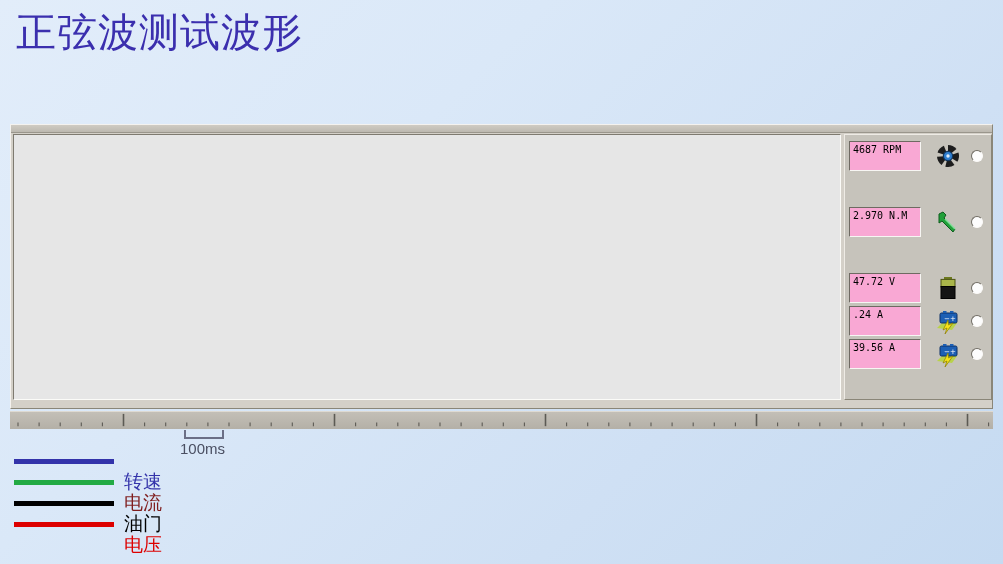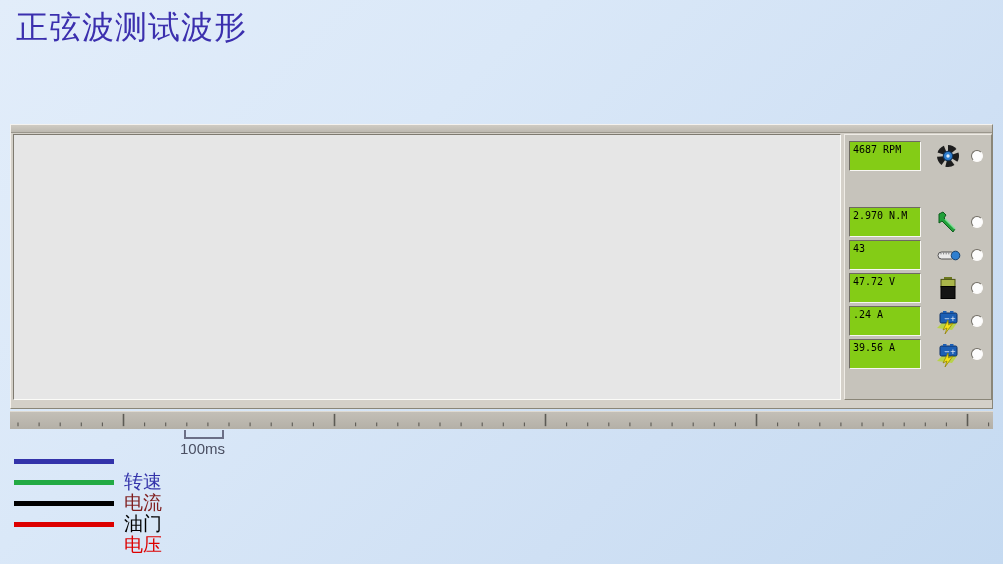--- a/index.html
+++ b/index.html
@@ -9,21 +9,21 @@
     width:1003px; height:564px; overflow:hidden;
     font-family:"Liberation Sans", sans-serif;
     background:
       linear-gradient(135deg, #e2edfa 0%, #dae8f8 35%, #cfe0f4 70%, #c5daf1 100%);
     position:relative;
   }
 
   
   #page-title {
     position:absolute; left:16px; top:8px;
-    font-size:32px; font-weight:400; line-height:1.2;
+    font-size:40px; font-weight:400; line-height:1.2;
     color:#3b2fae; letter-spacing:1px; white-space:nowrap;
   }
 
   
   #instrument-window {
     position:absolute; left:10px; top:124px; width:983px; height:285px;
     background:#d4d0c8;
     border-top:1px solid #f4f2ef; border-left:1px solid #f4f2ef;
     border-right:1px solid #8a8678; border-bottom:1px solid #8a8678;
   }
@@ -48,21 +48,21 @@
     position:absolute; left:833px; top:9px; width:148px; height:266px;
     background:#c6c3bb;
     border-top:1px solid #eeebe5; border-left:1px solid #eeebe5;
     border-right:1px solid #8a8678; border-bottom:1px solid #8a8678;
   }
   .readout-row {
     position:absolute; left:4px; width:140px; height:32px;
   }
   .readout-field {
     position:absolute; left:0; top:0; width:72px; height:30px;
-    background:#84cc16;
+    background:#f9a8d4;
     border-top:1px solid #6e6a62; border-left:1px solid #6e6a62;
     border-right:1px solid #f7f6f3; border-bottom:1px solid #f7f6f3;
     font-family:"DejaVu Sans Mono","Liberation Mono",monospace;
     font-size:10px; color:#000; padding:2px 0 0 3px; line-height:11px;
     white-space:nowrap; overflow:hidden;
   }
   .readout-field.disabled { background:#d7d4cd; }
   .readout-icon {
     position:absolute; left:82px; top:-1px; width:34px; height:32px;
     display:flex; align-items:center; justify-content:center;
@@ -166,37 +166,20 @@
         <div class="readout-toggle">
           <div class="radio-dot"></div>
         </div>
       </div>
       <div class="readout-row" style="top: 72px;">
         <div class="readout-field">2.970 N.M</div>
         <div class="readout-icon">
           <svg width="26" height="26" viewBox="0 0 26 26">
             <path d="M4 5 L8 3 L11 6 L9 9 L20 20 L18 23 L7 12 L4 14 Z" fill="#22a03a" stroke="#0d5c1c" stroke-width="1" stroke-linejoin="round"></path>
             <path d="M10 10 L20 20" stroke="#7fe097" stroke-width="1.4"></path>
-          </svg>
-        </div>
-        <div class="readout-toggle">
-          <div class="radio-dot"></div>
-        </div>
-      </div>
-      <div class="readout-row" style="top: 105px;">
-        <div class="readout-field">43</div>
-        <div class="readout-icon">
-          <svg width="26" height="26" viewBox="0 0 26 26">
-            <rect x="3" y="10" width="17" height="7" rx="3.5" fill="#e9e9e9" stroke="#555" stroke-width="1"></rect>
-            <circle cx="20.5" cy="13.5" r="4.3" fill="#2f7fd0" stroke="#16416e" stroke-width="1"></circle>
-            <line x1="6" y1="10.6" x2="6" y2="12.4" stroke="#666" stroke-width="0.8"></line>
-            <line x1="8.6" y1="10.6" x2="8.6" y2="12.4" stroke="#666" stroke-width="0.8"></line>
-            <line x1="11.2" y1="10.6" x2="11.2" y2="12.4" stroke="#666" stroke-width="0.8"></line>
-            <line x1="13.8" y1="10.6" x2="13.8" y2="12.4" stroke="#666" stroke-width="0.8"></line>
-            <line x1="16.4" y1="10.6" x2="16.4" y2="12.4" stroke="#666" stroke-width="0.8"></line>
           </svg>
         </div>
         <div class="readout-toggle">
           <div class="radio-dot"></div>
         </div>
       </div>
       <div class="readout-row" style="top: 138px;">
         <div class="readout-field">47.72 V</div>
         <div class="readout-icon">
           <svg width="26" height="26" viewBox="0 0 26 26">

